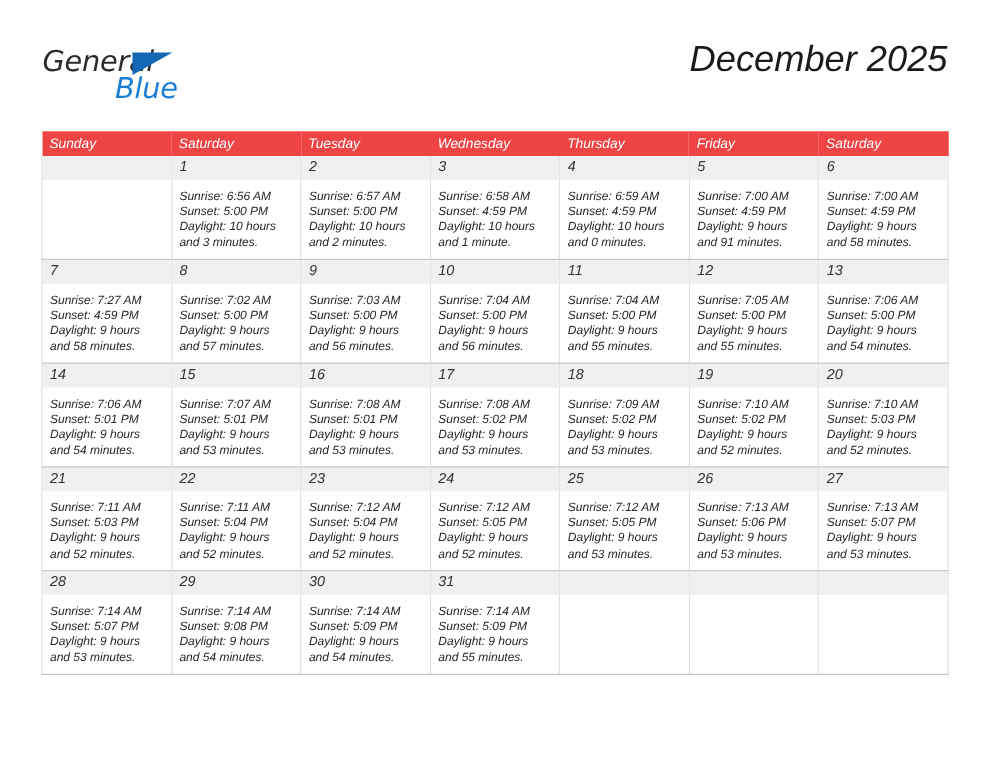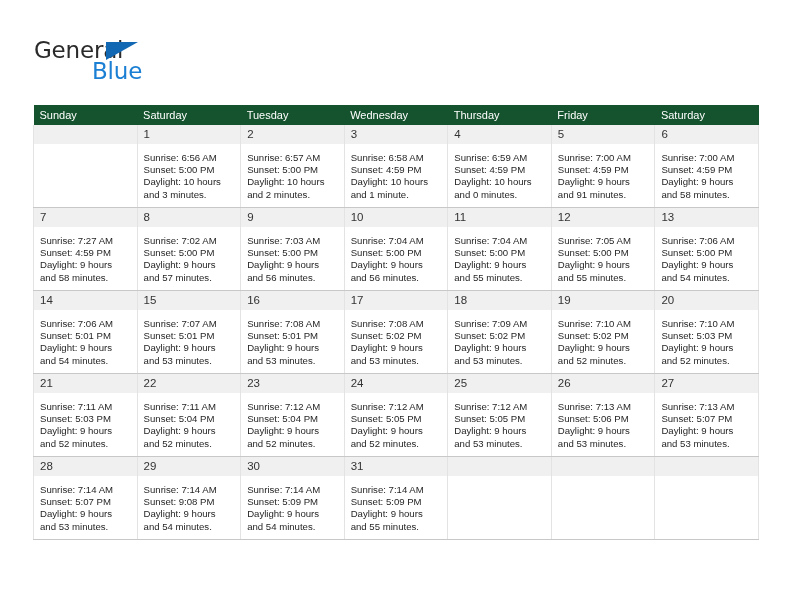--- a/index.html
+++ b/index.html
@@ -12,20 +12,21 @@
     height: 612px;
     font-family: "Liberation Sans", sans-serif;
     color: #1a1a1a;
     overflow: hidden;
   }
   .page {
     position: relative;
     width: 769px;
     height: 612px;
     box-sizing: border-box;
+    font-style: italic;
   }
 
   
   .header {
     position: absolute;
     left: 0;
     top: 0;
     width: 792px;
     height: 100px;
   }
@@ -92,21 +93,21 @@
   
   .calendar {
     position: absolute;
     left: 33px;
     top: 105px;
     width: 726px;
     border-collapse: collapse;
     table-layout: fixed;
   }
   .calendar th {
-    background: #14532d;
+    background: #ef4444;
     color: #ffffff;
     font-size: 11px;
     font-weight: 400;
     text-align: left;
     padding: 4px 0 4px 6px;
     height: 12px;
     border: none;
   }
   .calendar td {
     vertical-align: top;
@@ -157,20 +158,21 @@
 
   <div class="header">
 
     <div class="logo">
       <span class="logo-general">General</span>
       <span class="logo-triangle"></span>
       <span class="logo-blue">Blue</span>
     </div>
 
     <div class="title-block">
+      <div class="cal-title">December 2025</div>
     </div>
 
   </div>
 
   <table class="calendar">
     <thead>
       <tr>
         <th>Sunday</th>
         <th>Saturday</th>
         <th>Tuesday</th>

